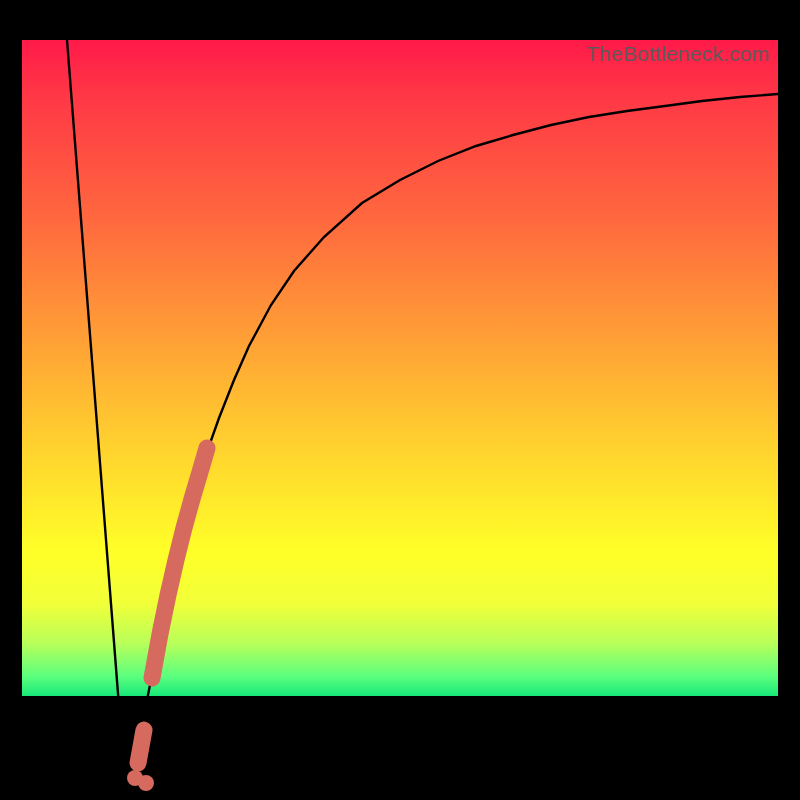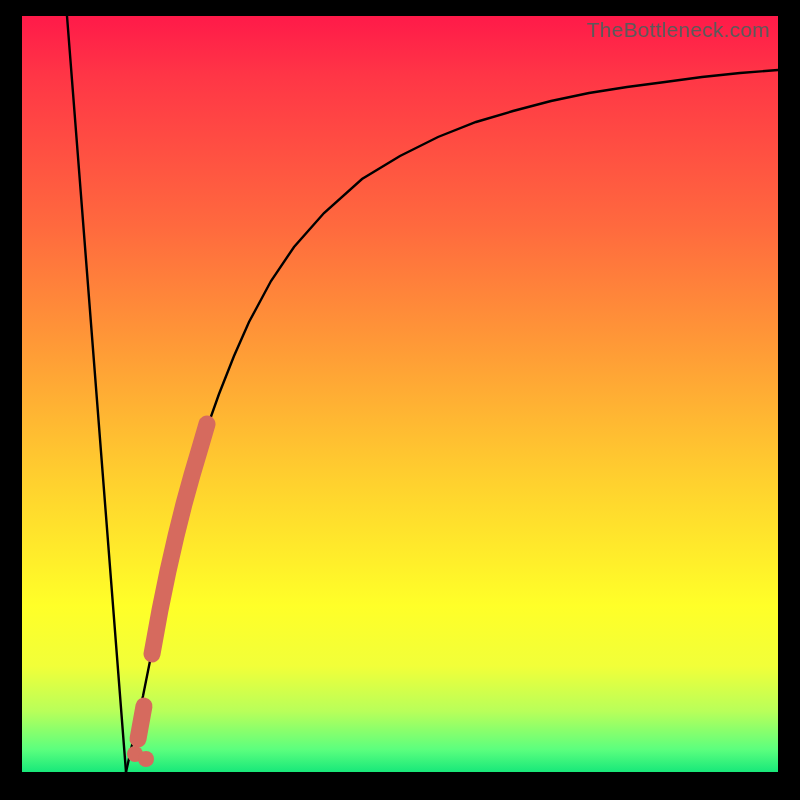--- a/index.html
+++ b/index.html
@@ -13,23 +13,23 @@
   }
   .frame {
     position: relative;
     width: 800px;
     height: 800px;
     background: #000;
   }
   .plot {
     position: absolute;
     left: 22px;
-    top: 16px;
+    top: 40px;
     width: 756px;
-    height: 756px;
+    height: 656px;
     
     background: linear-gradient(
       to bottom,
       #ff1a49 0%,
       #ff3646 8%,
       #ff6a3e 28%,
       #ff9e36 45%,
       #ffd22e 62%,
       #ffff28 78%,
       #f1ff39 86%,

